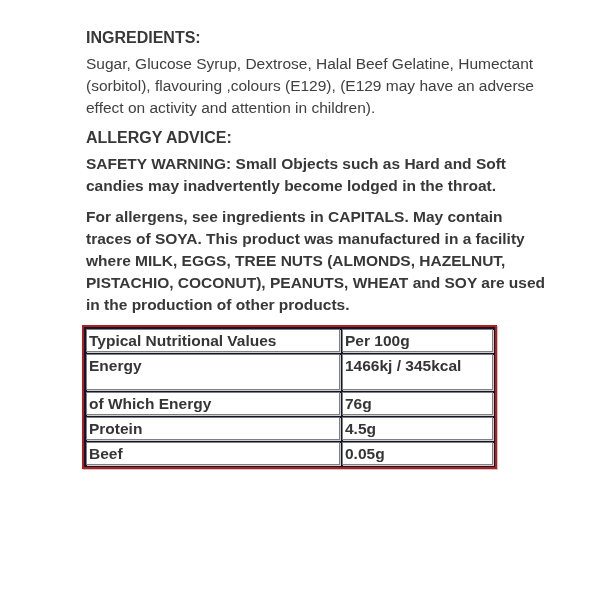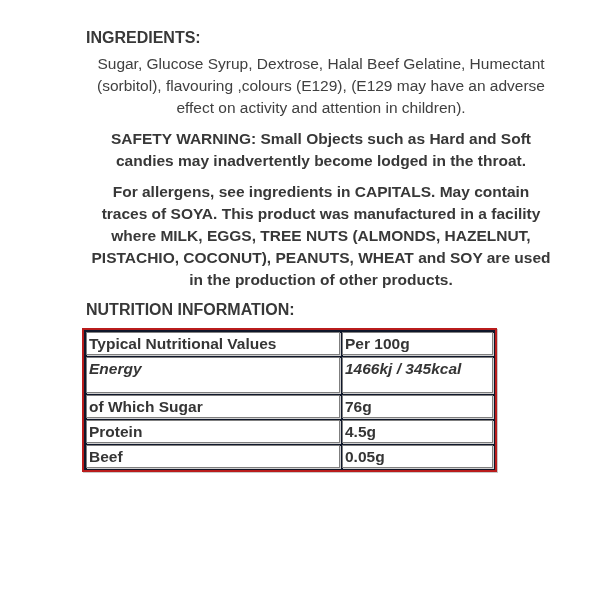--- a/index.html
+++ b/index.html
@@ -28,21 +28,20 @@
     margin: 0 0 5px 0;
     color: #383838;
   }
   p.body-text {
     font-size: 15.5px;
     line-height: 22px;
     margin: 0 0 9px 0;
     white-space: pre-line;
     width: 470px;
     color: #404040;
-    text-align: center;
   }
   p.bold-text {
     font-weight: bold;
     color: #383838;
   }
   table.nutrition-table {
     border-collapse: separate;
     border-spacing: 2px;
     table-layout: fixed;
     width: 415px;
@@ -63,58 +62,57 @@
     overflow: hidden;
     white-space: nowrap;
     color: #353535;
     background: #ffffff;
   }
   table.nutrition-table td.col-label { width: 248px; }
   table.nutrition-table tr.tall-row td {
     height: 33px;
     vertical-align: top;
     padding-top: 1px;
-    font-style: italic;
   }
 </style>
 </head>
 <body>
 
 <div class="page">
 
   <h2 class="section-heading">INGREDIENTS:</h2>
 
   <p class="body-text">Sugar, Glucose Syrup, Dextrose, Halal Beef Gelatine, Humectant
 (sorbitol), flavouring ,colours (E129), (E129 may have an adverse
 effect on activity and attention in children).</p>
 
+  <h2 class="section-heading">ALLERGY ADVICE:</h2>
 
   <p class="body-text bold-text">SAFETY WARNING: Small Objects such as Hard and Soft
 candies may inadvertently become lodged in the throat.</p>
 
   <p class="body-text bold-text">For allergens, see ingredients in CAPITALS. May contain
 traces of SOYA. This product was manufactured in a facility
 where MILK, EGGS, TREE NUTS (ALMONDS, HAZELNUT,
 PISTACHIO, COCONUT), PEANUTS, WHEAT and SOY are used
 in the production of other products.</p>
 
-  <h2 class="section-heading">NUTRITION INFORMATION:</h2>
 
   <table class="nutrition-table">
     <tbody>
       <tr>
         <td class="col-label">Typical Nutritional Values</td>
         <td class="col-value">Per 100g</td>
       </tr>
       <tr class="tall-row">
         <td class="col-label">Energy</td>
         <td class="col-value">1466kj / 345kcal</td>
       </tr>
       <tr>
-        <td class="col-label">of Which Sugar</td>
+        <td class="col-label">of Which Energy</td>
         <td class="col-value">76g</td>
       </tr>
       <tr>
         <td class="col-label">Protein</td>
         <td class="col-value">4.5g</td>
       </tr>
       <tr>
         <td class="col-label">Beef</td>
         <td class="col-value">0.05g</td>
       </tr>

